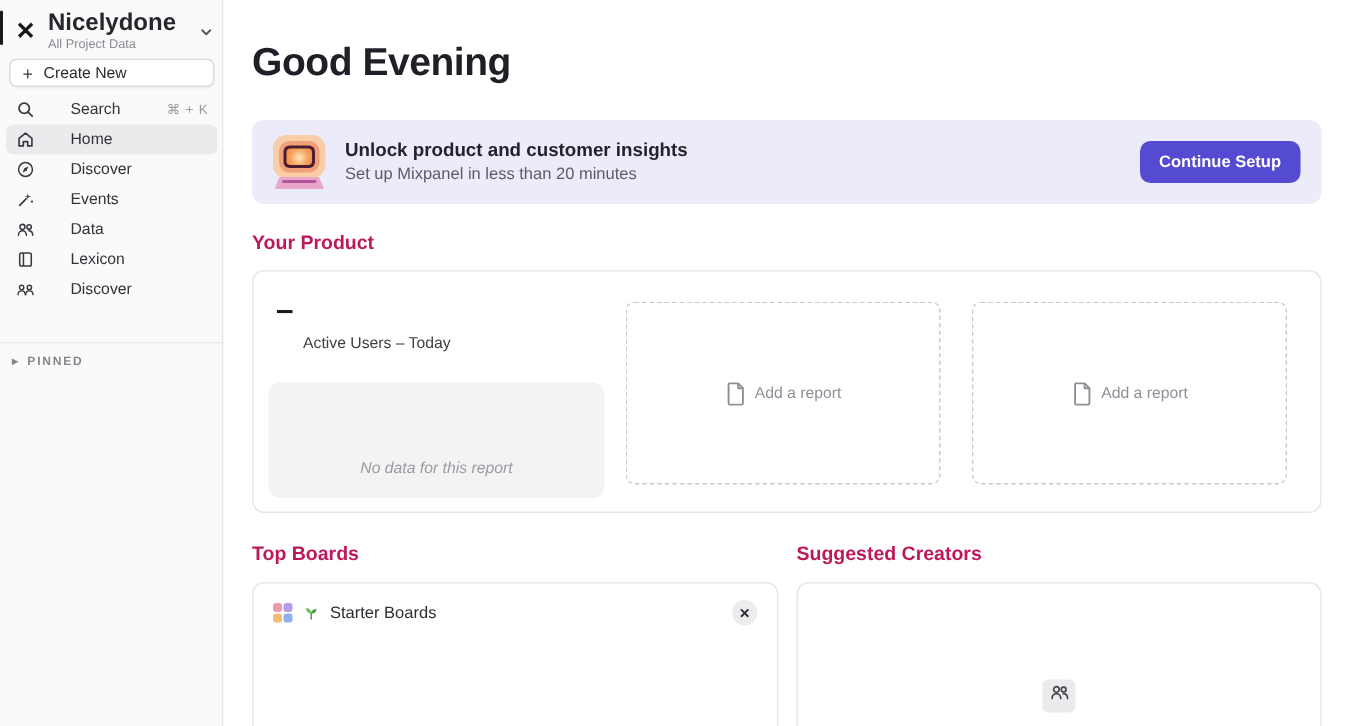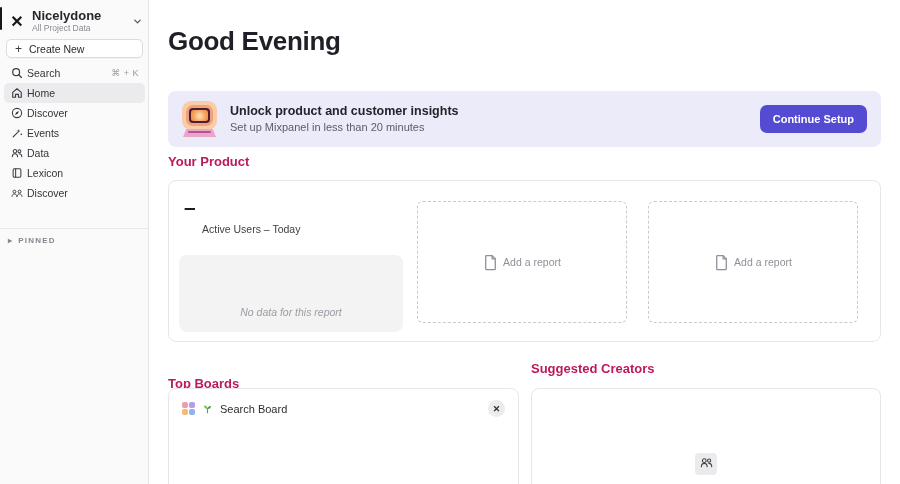--- a/index.html
+++ b/index.html
@@ -7,67 +7,67 @@
   #app { position:relative; width:900px; height:484px; background:#fff; overflow:hidden; }
 
   
   .sidebar { position:absolute; left:0; top:0; width:149px; height:484px;
              background:#fafafa; border-right:1px solid #e6e6e9; }
   .scroll-indicator { position:absolute; left:0; top:7px; width:2px; height:23px; background:#17171c; border-radius:2px; }
   .project-row { position:absolute; left:8px; top:8px; width:134px; height:26px; display:flex; align-items:center; cursor:pointer; }
   .logo-mark { width:18px; height:18px; display:flex; align-items:center; justify-content:center;
                font-weight:bold; font-size:16px; color:#17171c; margin-right:6px; }
   .project-meta { flex:1; line-height:1.15; }
-  .project-name { font-size:13px; font-weight:bold; color:#26262c; }
+  .project-name { font-size:16px; font-weight:bold; color:#26262c; }
   .project-sub { font-size:8.5px; color:#8a8a92; }
   .chev { color:#55555c; display:flex; }
 
   .create-new { position:absolute; left:6px; top:39px; width:137px; height:19px;
                 background:#fff; border:1px solid #dcdce0; border-radius:5px;
                 display:flex; align-items:center; padding:0 8px; gap:7px;
                 font-size:10.5px; color:#2b2b31; box-shadow:0 1px 1px rgba(0,0,0,.03); cursor:pointer; }
   .plus-glyph { font-size:12px; color:#3a3a41; line-height:1; }
 
   .nav { position:absolute; left:4px; top:63px; width:141px; }
-  .nav-item { display:flex; align-items:center; gap:4px; height:19.5px; padding:0 6px;
+  .nav-item { display:flex; align-items:center; gap:24px; height:19.5px; padding:0 6px;
               border-radius:5px; font-size:10.5px; color:#33333a; cursor:pointer; margin-bottom:0.5px; }
   .nav-item.active { background:#ebebed; }
   .nav-item .nicon { width:13px; height:13px; display:flex; align-items:center; justify-content:center; color:#3a3a41; }
   .nav-item .shortcut { margin-left:auto; font-size:9px; color:#9a9aa2; letter-spacing:0.5px; }
 
   .side-divider { position:absolute; left:0; top:228px; width:148px; height:1px; background:#e9e9ec; }
   .pinned-row { position:absolute; left:8px; top:236px; display:flex; align-items:center; gap:5px;
                 font-size:8px; letter-spacing:1.2px; color:#85858d; font-weight:bold; cursor:pointer; }
   .pinned-chev { font-size:8px; color:#85858d; }
 
   
   .main { position:absolute; left:149px; top:0; width:751px; height:484px; background:#fff; }
   .greeting { position:absolute; left:19px; top:26px; font-size:26px; font-weight:bold;
               color:#1f1f27; letter-spacing:-0.3px; }
 
-  .banner { position:absolute; left:19px; top:91px; width:713px; height:56px;
+  .banner { position:absolute; left:19px; top:80px; width:713px; height:56px;
             background:#ecebf9; border-radius:8px; display:flex; align-items:center; padding:0 14px; }
   .illus { position:relative; width:35px; height:40px; margin-right:13px; flex:0 0 auto; }
   .illus .glow1 { position:absolute; left:0; top:2px; width:35px; height:29px; background:#f8cda7; border-radius:9px; }
   .illus .glow2 { position:absolute; left:4px; top:6px; width:27px; height:21px; background:#f2a077; border-radius:7px; }
   .illus .bezel { position:absolute; left:7px; top:9px; width:21px; height:15px; background:#4c1d32; border-radius:4px; }
   .illus .screen { position:absolute; left:9px; top:11px; width:17px; height:11px; border-radius:2.5px;
                    background:radial-gradient(circle at 50% 55%, #fde7c0 0%, #f6a55e 55%, #ef8747 100%); }
   .illus .base { position:absolute; left:1px; top:30px; width:33px; height:8px; background:#eaa6c6;
                  clip-path:polygon(10% 0, 90% 0, 100% 100%, 0 100%); }
   .illus .base-line { position:absolute; left:6px; top:32px; width:23px; height:2px; background:#b2529b; border-radius:1px; }
   .banner-text { flex:1; line-height:1.35; }
   .banner-title { font-size:12.5px; font-weight:bold; color:#23232b; }
   .banner-sub { font-size:11px; color:#5c5c66; }
   .cta-btn { background:#544bd2; color:#fff; border:none; border-radius:7px; font-family:inherit;
              font-size:11px; font-weight:bold; padding:8px 13px; cursor:pointer; flex:0 0 auto; }
 
   .section-heading { position:absolute; font-size:13px; font-weight:bold; color:#be185d; }
   .h-your-product { left:19px; top:154px; }
-  .h-top-boards { left:19px; top:376px; }
+  .h-top-boards { left:19px; top:361px; }
   .h-suggested { left:382px; top:361px; }
 
   .product-card { position:absolute; left:19px; top:180px; width:713px; height:162px;
                   background:#fff; border:1px solid #e7e7ea; border-radius:8px; }
   .report-value { position:absolute; left:15px; top:14px; font-size:21px; font-weight:900; color:#1c1c22; }
   .report-label { position:absolute; left:33px; top:42px; font-size:10.5px; color:#3e3e46; }
   .nodata-box { position:absolute; left:10px; top:74px; width:224px; height:77px; background:#f3f3f4;
                 border-radius:8px; display:flex; align-items:center; justify-content:center; }
   .nodata-text { font-size:10.5px; font-style:italic; color:#9b9ba3;margin-top:36px; }
   .add-report { position:absolute; top:20px; width:210px; height:122px; border:1px dashed #c9c9cf;
@@ -268,21 +268,21 @@
           <span class="bg-orange"></span>
             <span class="bg-blue"></span>
         </span>
         <span class="sprout">
           <svg width="11" height="11" viewBox="0 0 12 12">
               <path d="M6 10.5 V6" stroke="#57a14e" stroke-width="1.2" fill="none" stroke-linecap="round"></path>
               <path d="M6 6.5 C6 4 4.5 2.8 2.2 2.8 C2.2 5.2 3.7 6.5 6 6.5 Z" fill="#6fbf5e"></path>
               <path d="M6 6.5 C6 4.4 7.3 3.2 9.8 3.2 C9.8 5.5 8.3 6.6 6 6.5 Z" fill="#4f9a47"></path>
             </svg>
         </span>
-        <span class="board-label">Search Board</span>
+        <span class="board-label">Starter Boards</span>
         <span class="board-avatar">✕</span>
       </div>
     </div>
 
     <div class="section-heading h-suggested">Suggested Creators</div>
 
     <div class="creators-card">
       <div class="creators-avatar">
         <span>
           <svg width="13" height="13" viewBox="0 0 14 14">

